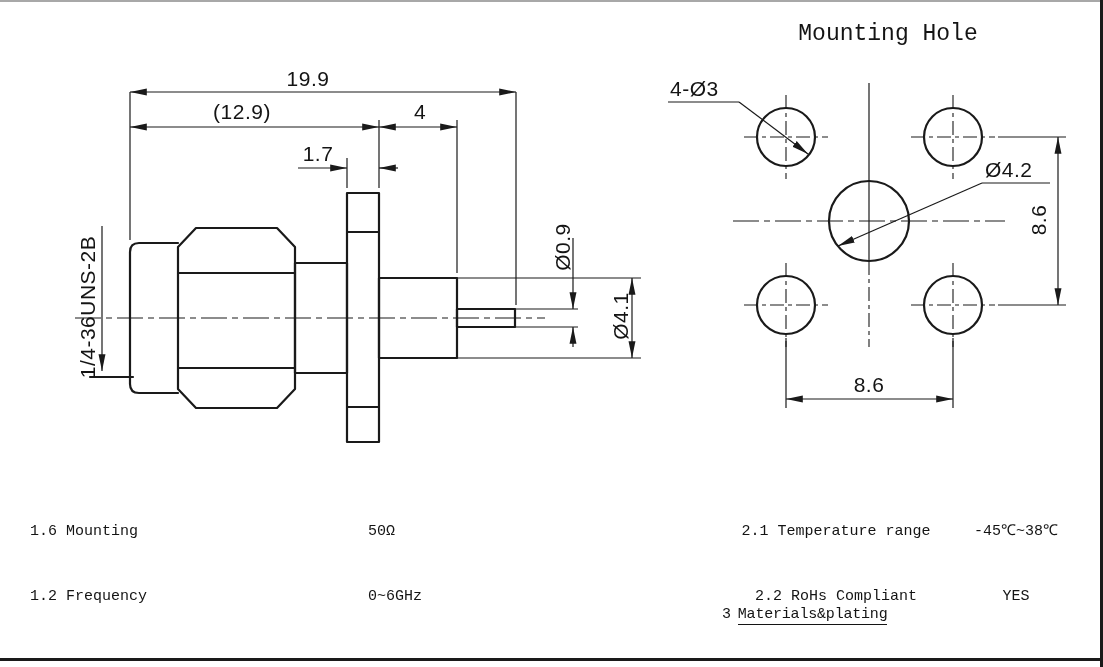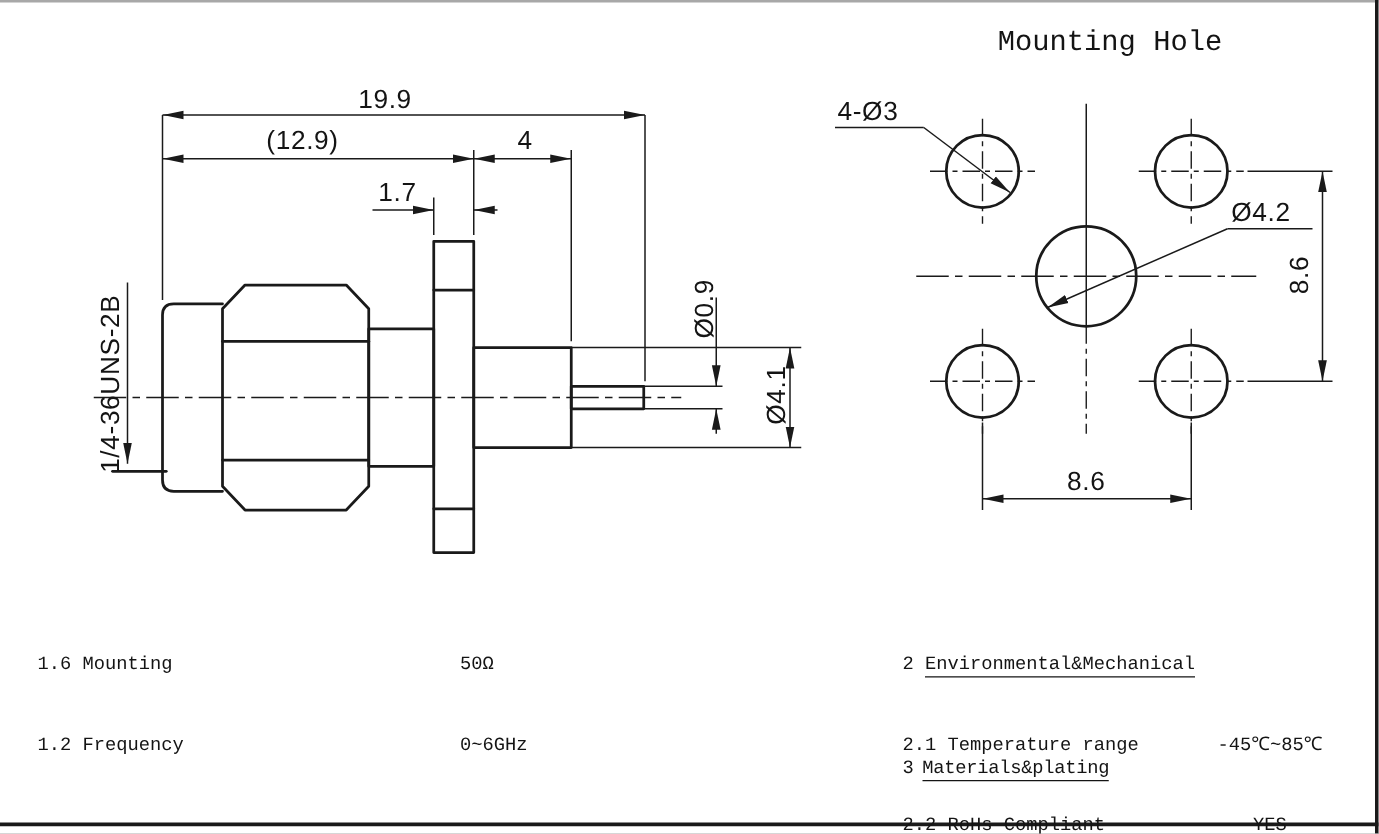--- a/index.html
+++ b/index.html
@@ -19,21 +19,21 @@
   .titletxt{font-family:"Liberation Mono","DejaVu Sans Mono",monospace;font-size:23px;}
 
   .spec{position:absolute;font-size:15px;line-height:21.5px;white-space:pre;}
   .spec .row{display:flex;}
   .spec .lab{display:inline-block;}
   .spec .num{display:inline-block;margin-right:9px;}
   .u{border-bottom:1.6px solid #141414;padding-bottom:1px;}
   .sec1{left:30px;top:478px;}
   .sec1 .lab{width:338px;}
   .sec2{left:722px;top:478px;}
-  .sec2 .lab{width:228px;}
+  .sec2 .lab{width:228px;text-align:center;}
   .sec2 .val{display:inline-block;width:132px;text-align:center;}
   .sec3{left:722px;top:568px;font-family:"Liberation Sans","DejaVu Sans",sans-serif;
         font-size:15px;line-height:18.6px;letter-spacing:-.2px;}
   .sec3 .h{line-height:20px;margin-bottom:7px;font-family:Liberation Mono, monospace;}
   .sec3 .num{margin-right:7px;}
 </style>
 </head>
 <body>
 
 <div class="page">
@@ -180,22 +180,21 @@
     <div class="row"><span class="lab"><span class="num">1.6</span><span>Mounting</span></span><span class="val">50Ω</span></div>
     <div class="row"><span class="lab"><span class="num">1.2</span><span>Frequency</span></span><span class="val">0~6GHz</span></div>
     
     
     
     
     
   </div>
 
   <div class="spec sec2">
-    <div class="h"><span class="num">2</span><span class="u">Environmental&amp;Mechanical</span></div>
-    <div class="row"><span class="lab"><span class="num">2.1</span><span>Temperature range</span></span><span class="val">-45℃~85℃</span></div>
+    <div class="row"><span class="lab"><span class="num">2.1</span><span>Temperature range</span></span><span class="val">-45℃~38℃</span></div>
     <div class="row"><span class="lab"><span class="num">2.2</span><span>RoHs Compliant</span></span><span class="val">YES</span></div>
     
   </div>
 
   <div class="spec sec3">
     <div class="h"><span class="num">3</span><span class="u">Materials&amp;plating</span></div>
     
     
     
   </div>

